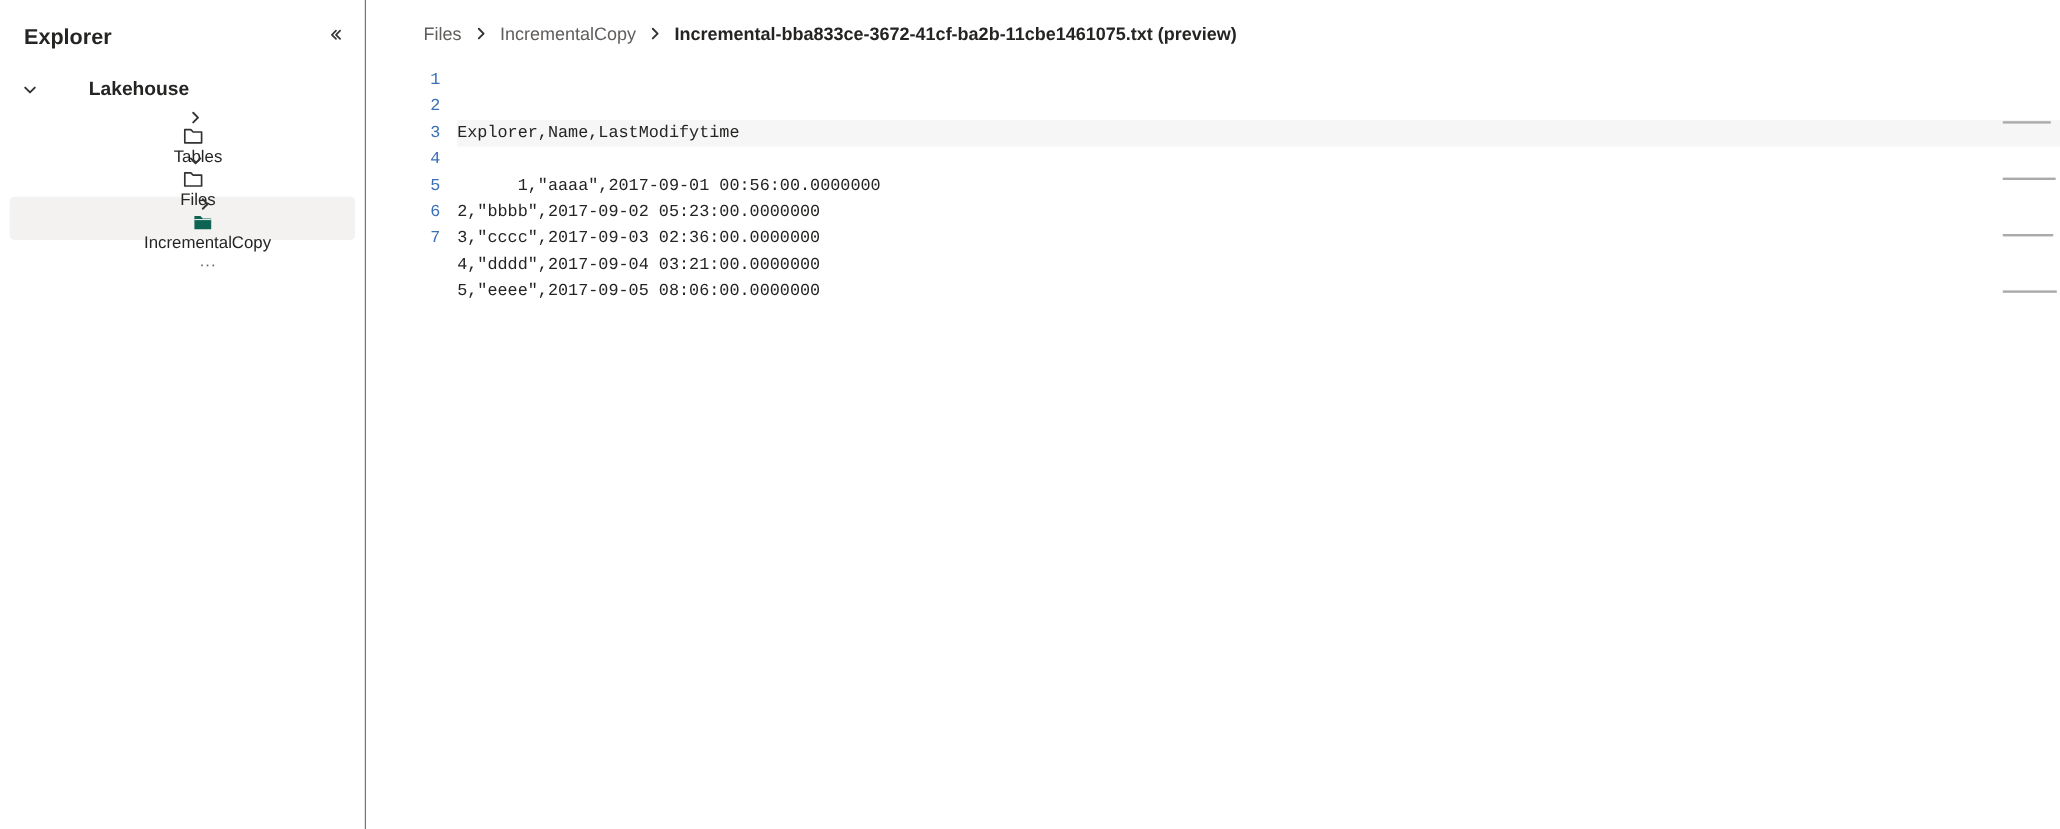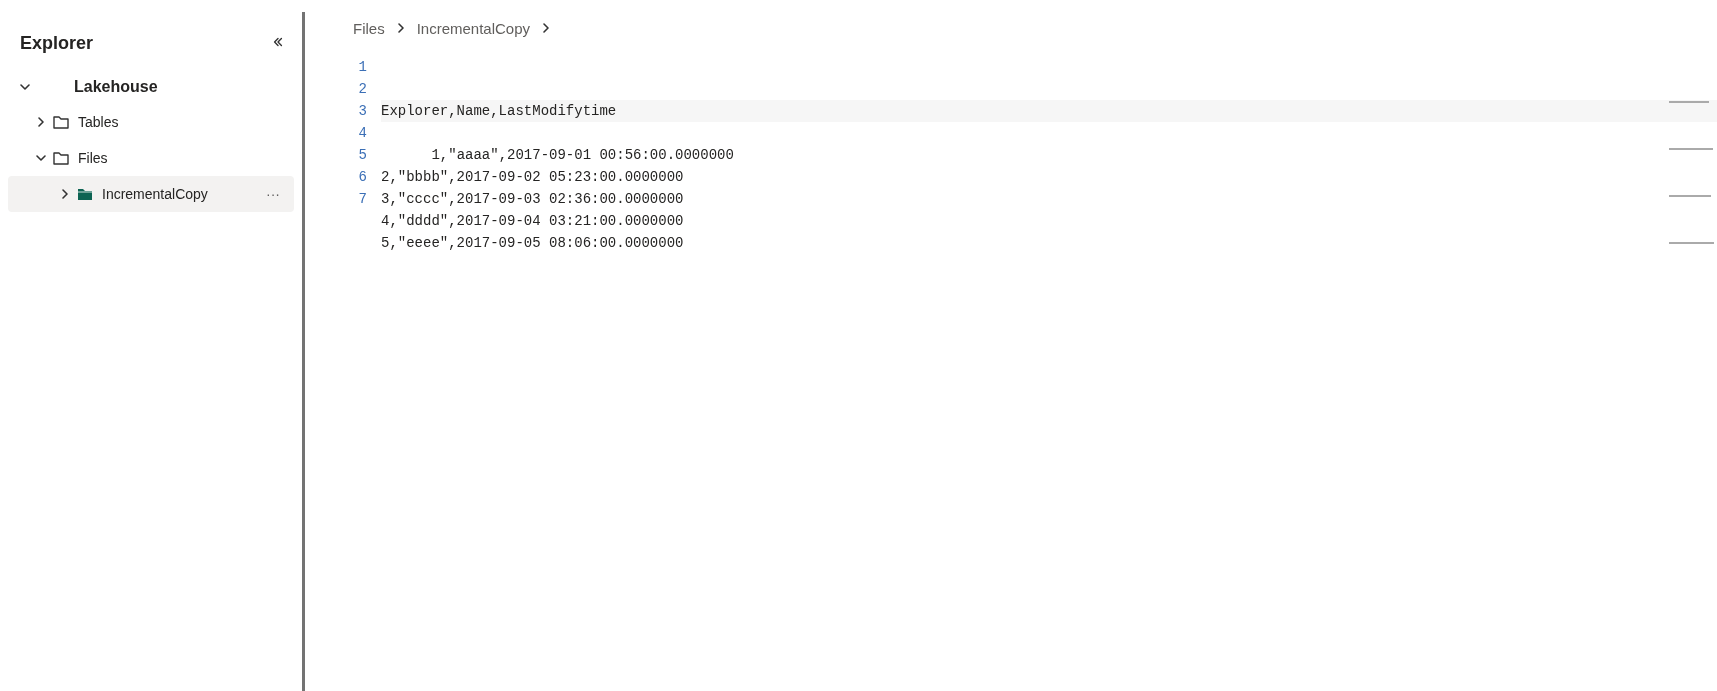--- a/index.html
+++ b/index.html
@@ -11,25 +11,24 @@
       font-family: "Segoe UI", Tahoma, Geneva, Verdana, sans-serif;
       display: flex;
       width: 1717px;
       height: 691px;
       background: #ffffff;
       color: #252423;
     }
     
     .sidebar {
       width: 305px;
-      border-right: 3px solid #737373;
+      border-right: 1px solid #737373;
       display: flex;
       flex-direction: column;
       padding-top: 10px;
-      margin-top: 12px;
     }
     .explorer-header {
       display: flex;
       justify-content: space-between;
       align-items: center;
       padding: 8px 14px 14px 20px;
     }
     .explorer-title {
       font-size: 18px;
       font-weight: 600;
@@ -59,20 +58,21 @@
       list-style: none;
       font-size: 14px;
     }
     .tree-item {
       display: flex;
       align-items: center;
       height: 36px;
       padding-right: 8px;
       cursor: pointer;
       user-select: none;
+      flex-direction: column;
     }
     .tree-item .chev {
       width: 14px;
       display: inline-flex;
       justify-content: center;
       margin-right: 4px;
     }
     .tree-item .icon {
       margin-right: 8px;
       display: inline-flex;
@@ -262,20 +262,21 @@
       <svg class="chev-svg" viewBox="0 0 12 12">
           <use href="#chev-right"></use>
         </svg>
     </span>
     <span class="crumb">IncrementalCopy</span>
     <span class="sep">
       <svg class="chev-svg" viewBox="0 0 12 12">
           <use href="#chev-right"></use>
         </svg>
     </span>
+    <span class="crumb current">Incremental-bba833ce-3672-41cf-ba2b-11cbe1461075.txt (preview)</span>
   </nav>
 
   <div class="editor-wrap">
     <div class="gutter">
       <div>1</div>
       <div>2</div>
       <div>3</div>
       <div>4</div>
       <div>5</div>
       <div>6</div>

